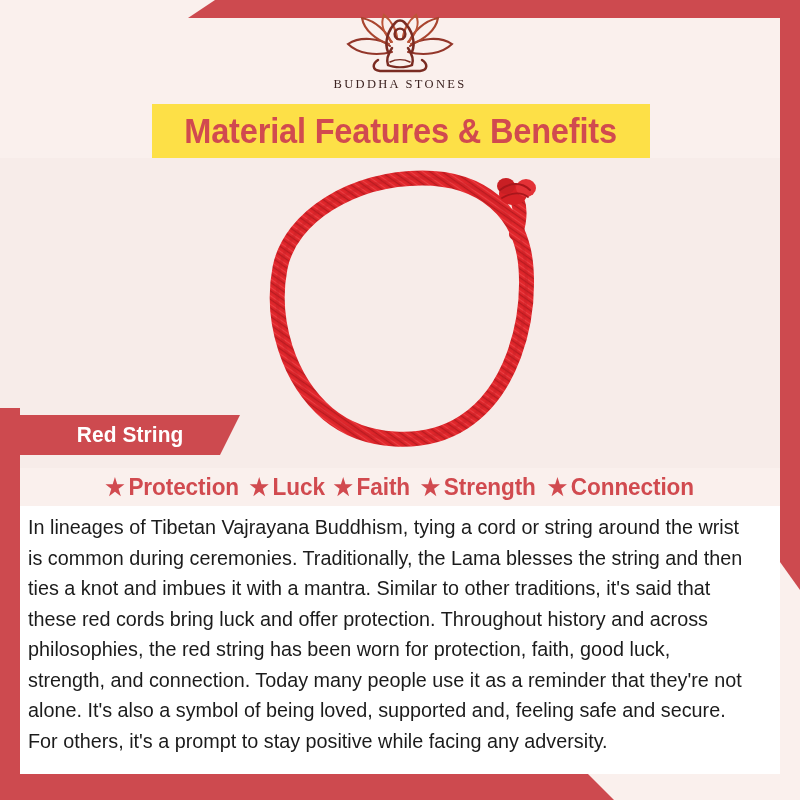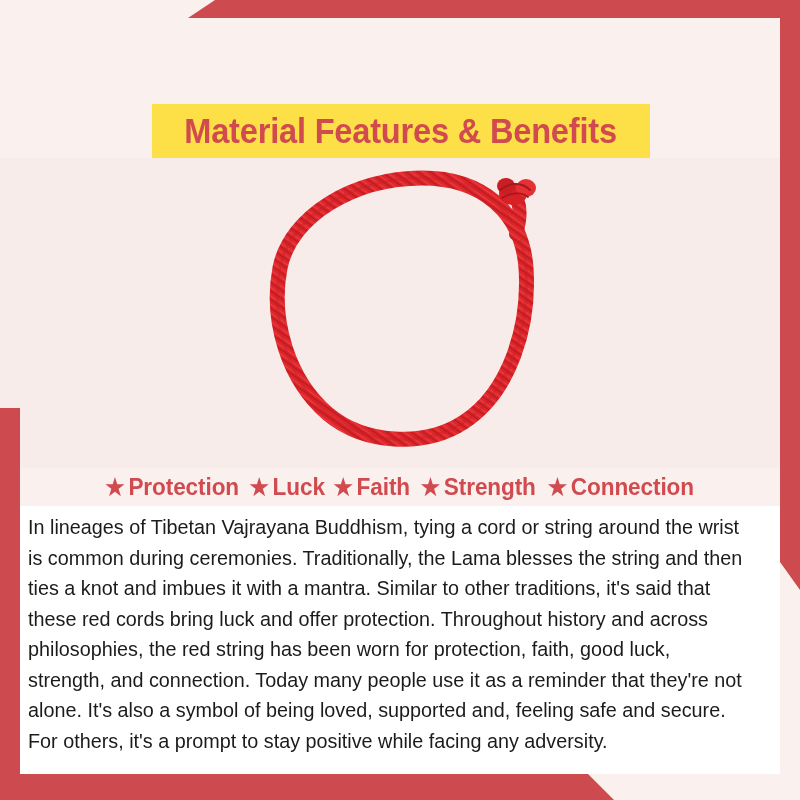--- a/index.html
+++ b/index.html
@@ -221,20 +221,52 @@
 </head>
 <body>
 
 <div id="poster">
 
   <div class="deco-top-bar"></div>
   <div class="deco-right-strip"></div>
   <div class="deco-left-strip"></div>
   <div class="deco-bottom-bar"></div>
 
+  <div class="header">
+    <div class="logo-block">
+      <svg class="logo-mark" viewBox="0 0 136 62">
+        <g fill="none" stroke="#8a2f24" stroke-width="2.1" stroke-linecap="round">
+
+          <path d="M60 40 C 44 44, 26 42, 16 32 C 28 24, 48 26, 58 34" stroke="#93362a"></path>
+
+          <path d="M76 40 C 92 44, 110 42, 120 32 C 108 24, 88 26, 78 34" stroke="#93362a"></path>
+
+          <path d="M57 32 C 44 28, 32 18, 30 6 C 44 9, 55 20, 59 30" stroke="#a9452f"></path>
+
+          <path d="M79 32 C 92 28, 104 18, 106 6 C 92 9, 81 20, 77 30" stroke="#a9452f"></path>
+
+          <path d="M60 30 C 52 22, 48 12, 52 3 C 60 9, 65 19, 65 27" stroke="#bc5437"></path>
+
+          <path d="M76 30 C 84 22, 88 12, 84 3 C 76 9, 71 19, 71 27" stroke="#bc5437"></path>
+
+          <path d="M56 40 C 52 30, 56 18, 64 10 C 66 8, 70 8, 72 10 C 80 18, 84 30, 80 40" stroke="#7a2b22" stroke-width="2.5"></path>
+
+          <circle cx="68" cy="22" r="5.4" stroke="#7a2b22" stroke-width="2.4"></circle>
+
+          <path d="M60 36 C 56 42, 54 48, 56 53" stroke="#7a2b22" stroke-width="2.5"></path>
+          <path d="M76 36 C 80 42, 82 48, 80 53" stroke="#7a2b22" stroke-width="2.5"></path>
+
+          <path d="M46 48 C 40 52, 40 58, 48 59 L 88 59 C 96 58, 96 52, 90 48" stroke="#7a2b22" stroke-width="2.5"></path>
+          <path d="M56 53 C 62 56, 74 56, 80 53" stroke="#7a2b22" stroke-width="2"></path>
+          <path d="M58 50 C 64 47, 72 47, 78 50" stroke="#7a2b22" stroke-width="1.6"></path>
+        </g>
+      </svg>
+      <div class="logo-wordmark">BUDDHA STONES</div>
+    </div>
+  </div>
 
   <div class="title-banner">
     <div class="title-text">Material Features &amp; Benefits</div>
   </div>
 
   <div class="product-band">
     <svg class="bracelet-svg" viewBox="0 0 330 290">
       <defs>
         <pattern id="braid" width="7" height="7" patternUnits="userSpaceOnUse" patternTransform="rotate(35)">
           <rect width="7" height="7" fill="#e0262b"></rect>
@@ -259,20 +291,23 @@
       <path d="M262 70 C 268 50, 266 36, 258 28" fill="none" stroke="url(#braid)" stroke-width="14" stroke-linecap="round"></path>
 
       <ellipse cx="259" cy="30" rx="14" ry="11" fill="#d62126"></ellipse>
       <ellipse cx="272" cy="24" rx="10" ry="9" fill="#e33136"></ellipse>
       <ellipse cx="252" cy="22" rx="9" ry="8" fill="#c91f24"></ellipse>
       <path d="M246 26 C 256 18, 268 18, 276 26" fill="none" stroke="#a8161b" stroke-width="2" stroke-linecap="round"></path>
       <path d="M248 34 C 258 28, 268 28, 274 33" fill="none" stroke="#a8161b" stroke-width="1.8" stroke-linecap="round"></path>
     </svg>
   </div>
 
+  <div class="tag">
+    <span class="tag-text">Red String</span>
+  </div>
 
   <div class="features">
     <div class="feature">
       <span class="feature-star">★</span>
       <span class="feature-label">Protection</span>
     </div>
     <div class="feature">
       <span class="feature-star">★</span>
       <span class="feature-label">Luck</span>
     </div>

